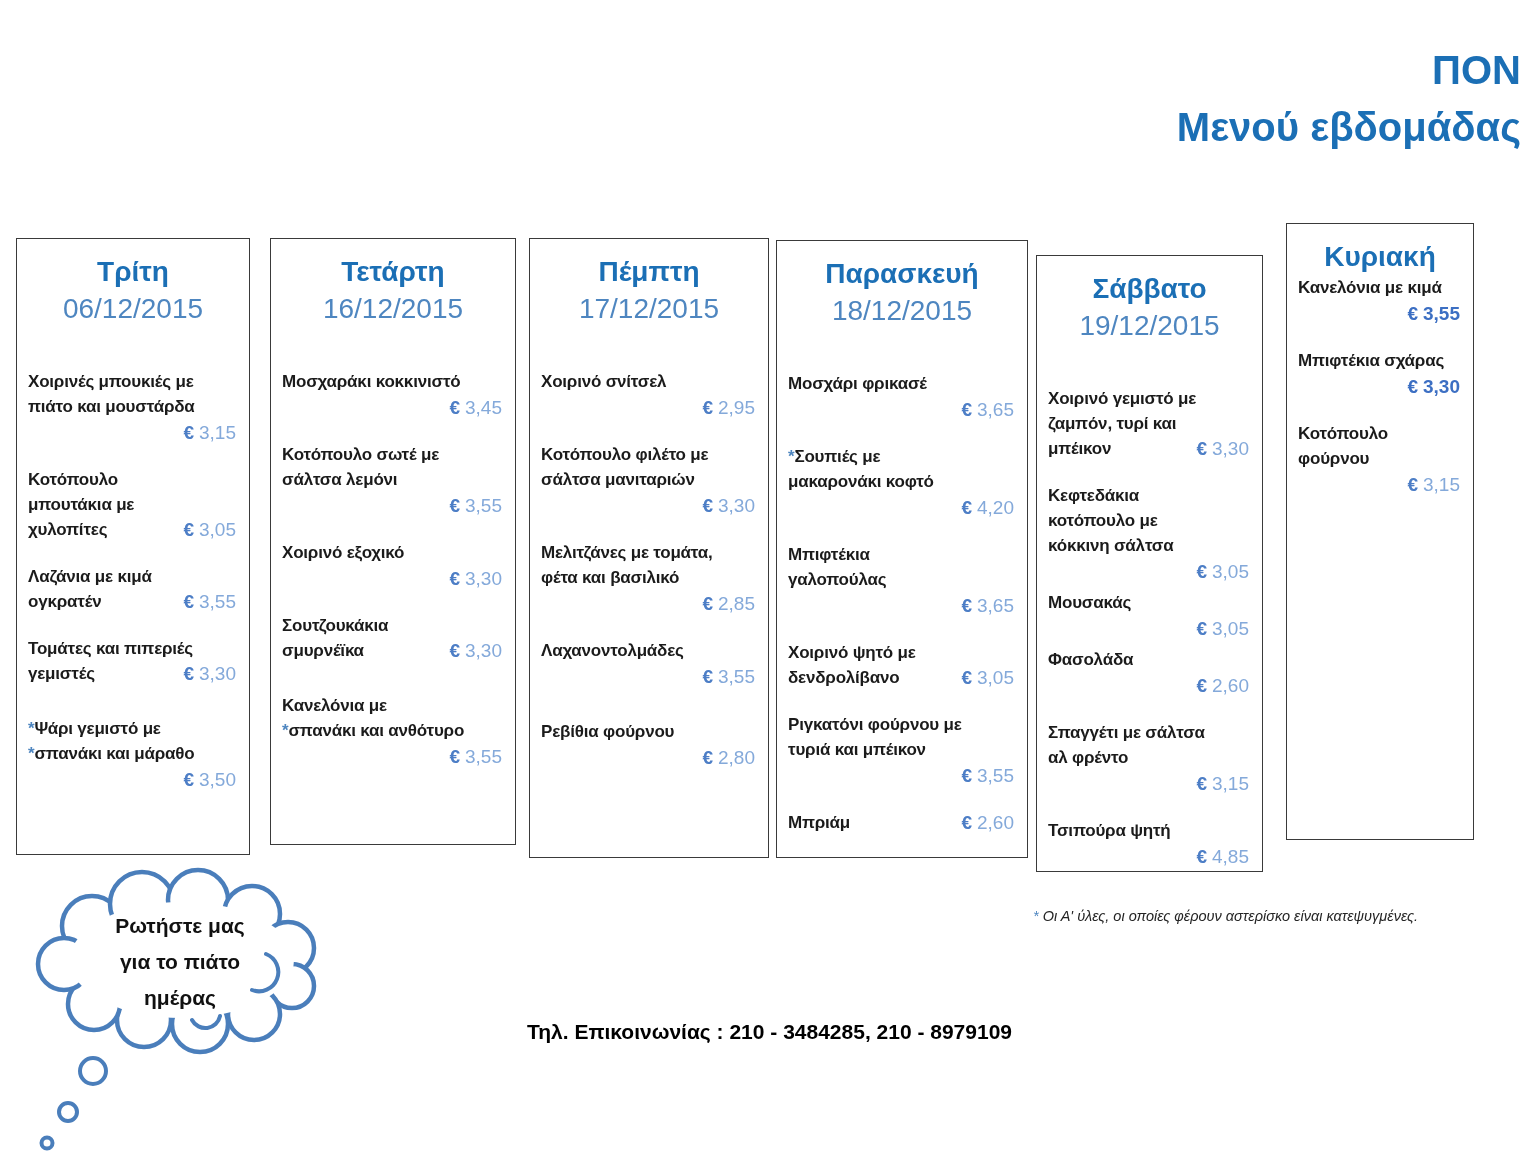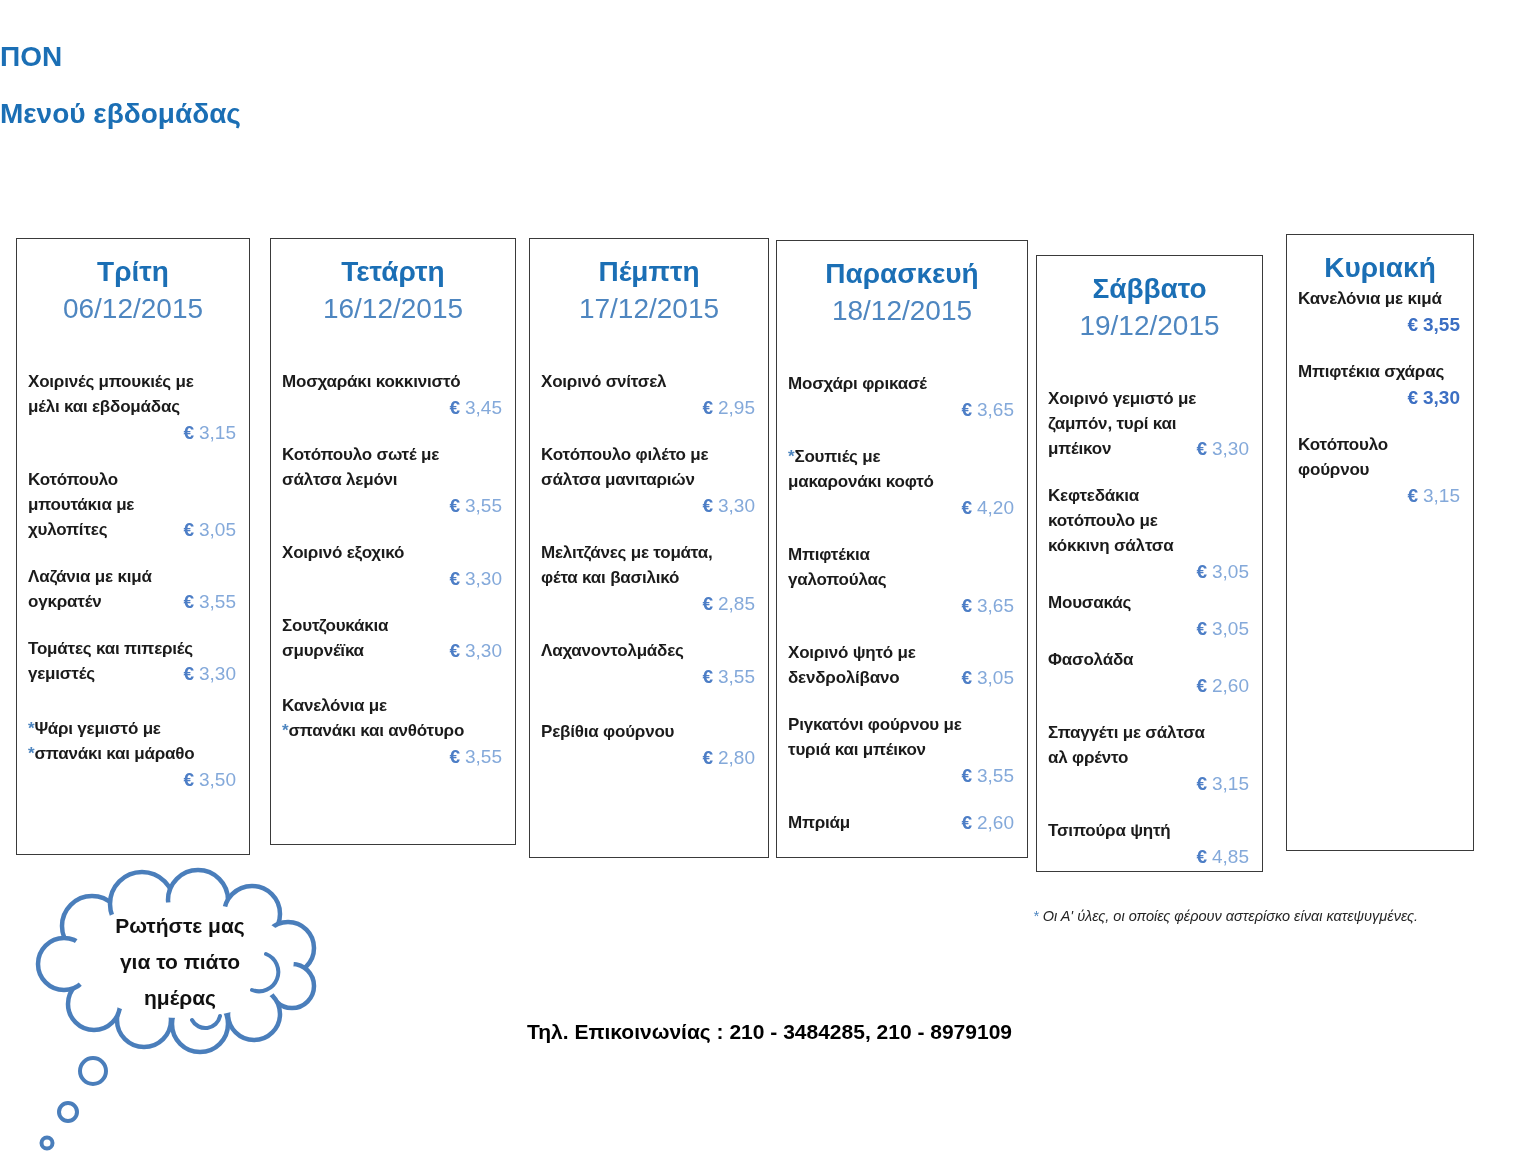--- a/index.html
+++ b/index.html
@@ -12,36 +12,36 @@
     --item-text:#1b1b1b;
   }
   *{box-sizing:border-box;margin:0;padding:0;}
   html,body{background:#ffffff;}
   body{
     width:1521px;height:1152px;position:relative;overflow:hidden;
     font-family:"Liberation Sans", sans-serif;
   }
   
   .page-title{
-    position:absolute;top:28px;left:0;right:0;
-    text-align:left;color:var(--title-blue);
-    font-weight:700;font-size:28px;line-height:57px;
+    position:absolute;top:42px;left:0;right:0;
+    text-align:right;color:var(--title-blue);
+    font-weight:700;font-size:40px;line-height:57px;
   }
   
   .days{position:absolute;inset:0;}
   .card{
     position:absolute;border:1.4px solid #3a3a3a;background:#fff;
     padding:14px 0 0 0;
   }
   .card:nth-child(1){left:16px;  top:238px; width:234px; height:617px;}
   .card:nth-child(2){left:270px; top:238px; width:246px; height:607px;}
   .card:nth-child(3){left:529px; top:238px; width:240px; height:620px;}
   .card:nth-child(4){left:776px; top:240px; width:252px; height:618px;}
   .card:nth-child(5){left:1036px;top:239px; width:227px; height:617px;margin-top:16px;}
-  .card:nth-child(6){left:1286px;top:234px; width:188px; height:617px;}
+  .card:nth-child(6){left:1286px;top:223px; width:188px; height:617px;}
   .day{
     font-size:28px;font-weight:700;color:var(--title-blue);
     text-align:center;line-height:37px;
   }
   .date{
     font-size:28px;font-weight:400;color:var(--date-blue);
     text-align:center;line-height:37px;margin-bottom:42px;
   }
   .items{padding:0 11px;}
   .item{position:relative;margin-bottom:22px;}
@@ -88,21 +88,21 @@
   <div>Μενού εβδομάδας</div>
 </header>
 
 <main class="days">
   <section class="card">
     <h2 class="day">Τρίτη</h2>
     <div class="date">06/12/2015</div>
     <div class="items">
   <div class="item">
     <div class="iname">Χοιρινές μπουκιές με
-μέλι  και εβδομάδας</div>
+πιάτο  και μουστάρδα</div>
     <div class="iprice"><span class="euro">€</span><span class="amount">3,15</span></div>
   </div>
 
   <div class="item inline">
     <div class="iname">Κοτόπουλο
 μπουτάκια με
 χυλοπίτες</div>
     <div class="iprice"><span class="euro">€</span><span class="amount">3,05</span></div>
   </div>
 

